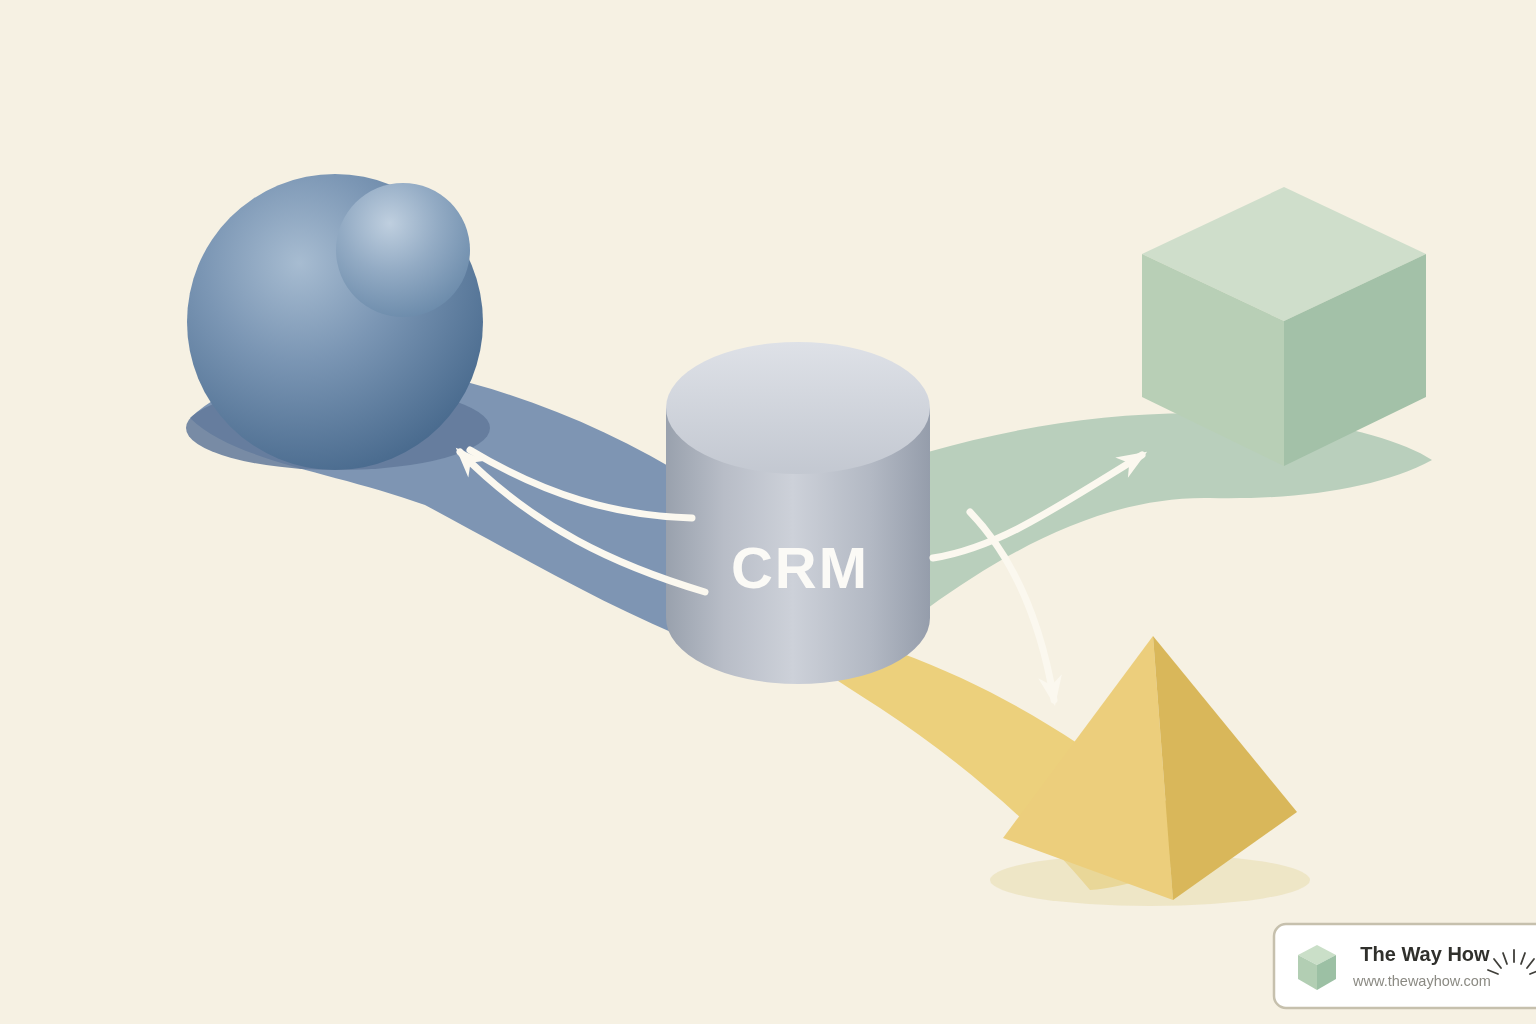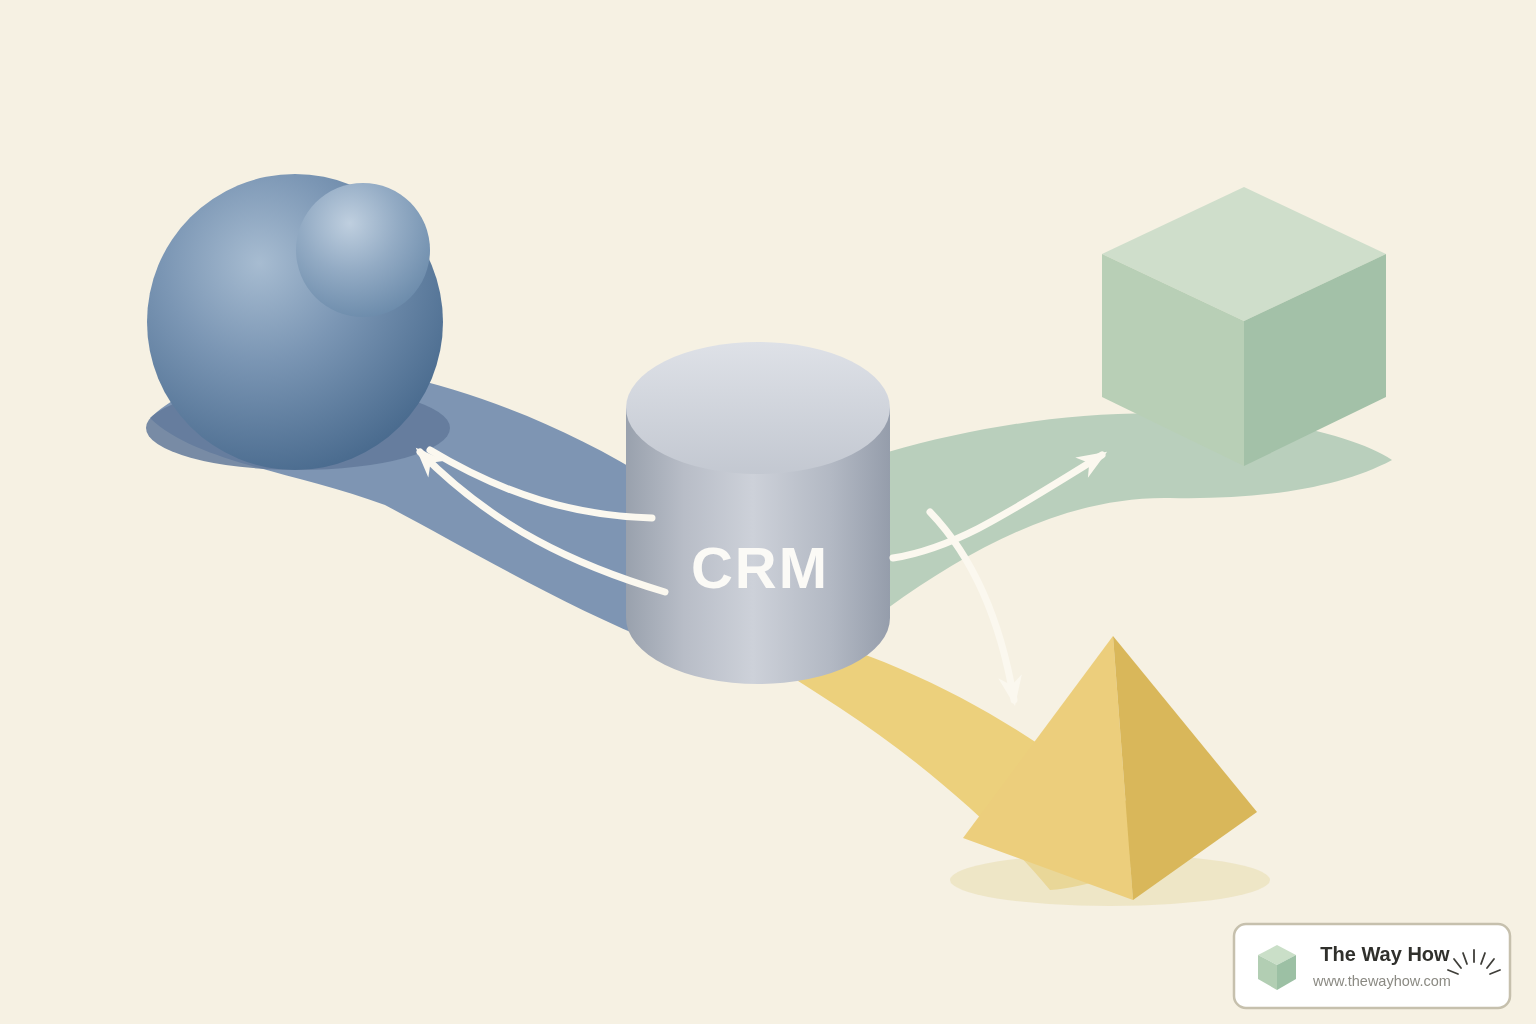--- a/index.html
+++ b/index.html
@@ -4,21 +4,21 @@
 <style>
   html, body { margin: 0; padding: 0; }
   body {
     width: 1536px; height: 1024px;
     font-family: "Liberation Sans", sans-serif;
     background: #f6f1e3;
     overflow: hidden;
   }
   .canvas {
     position: relative;
-    width: 1404px; height: 1024px;
+    width: 1404px; height: 1024px; margin-left: 40px;
   }
   svg { display: block; }
   text { font-family: "Liberation Sans", sans-serif; }
   .crm-label {
     font-size: 58px;
     font-weight: 700;
     letter-spacing: 2px;
     fill: #fbfaf6;
   }
   .wm-title {

